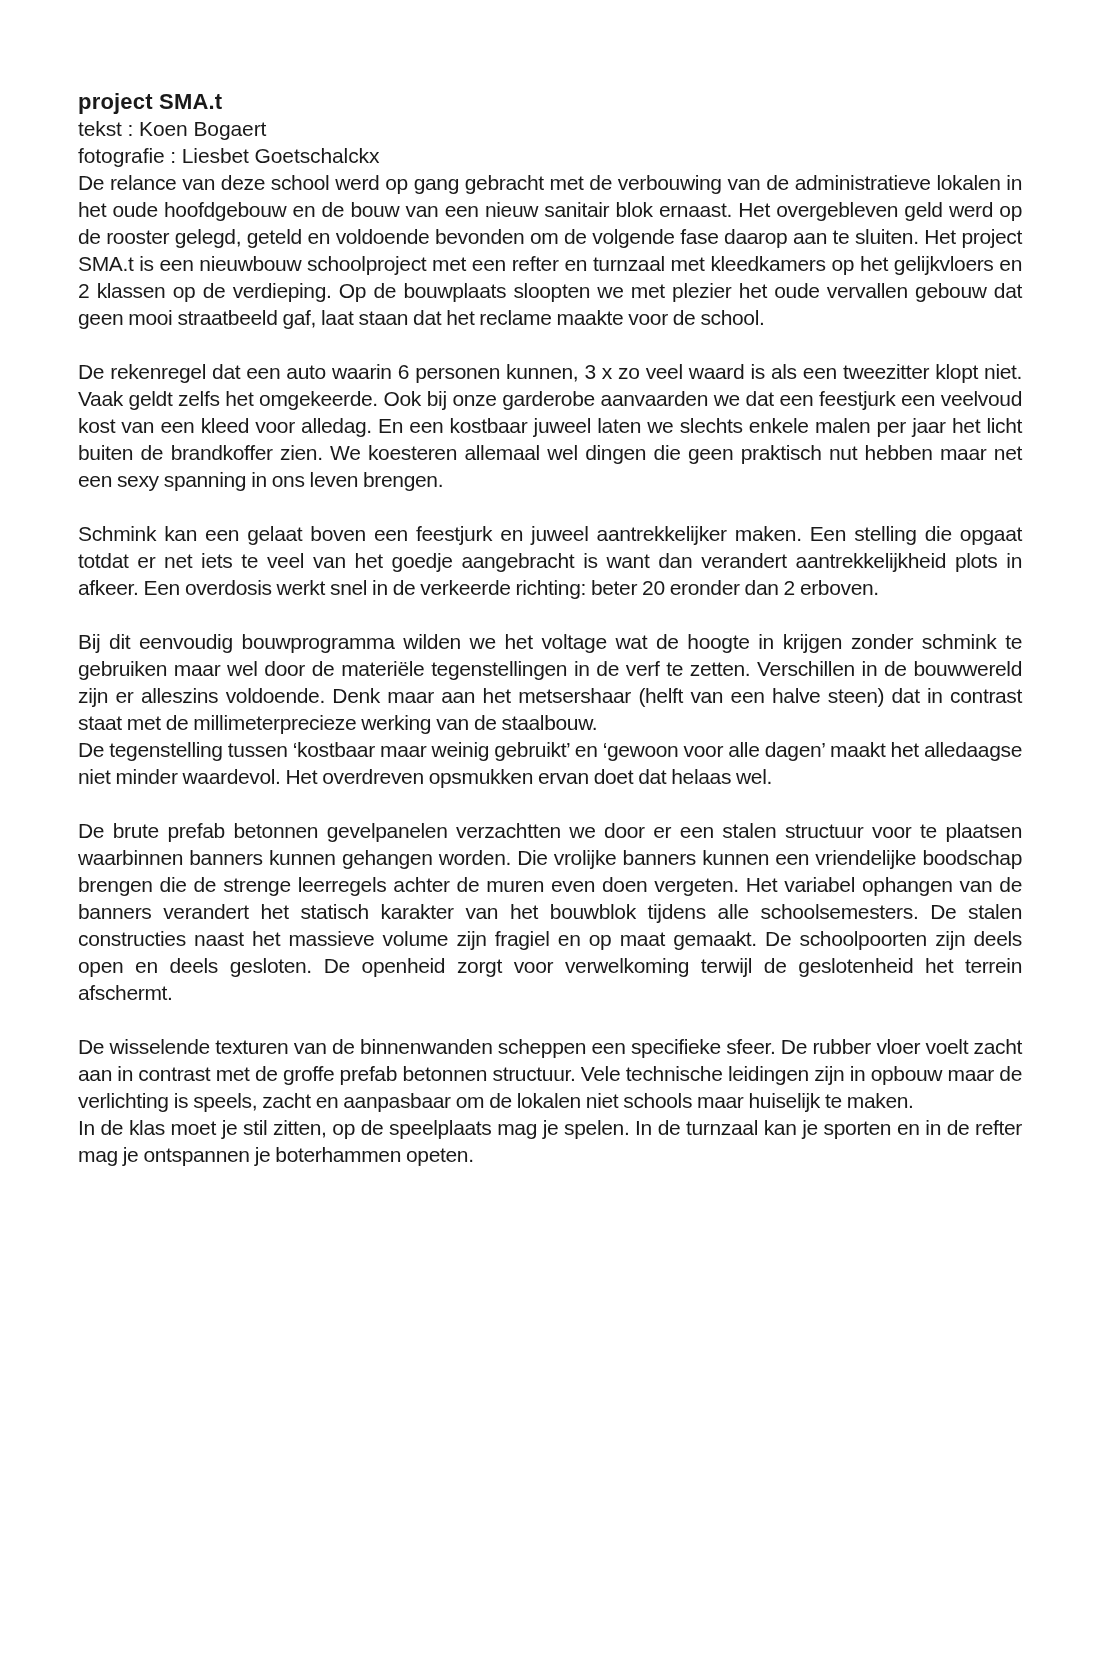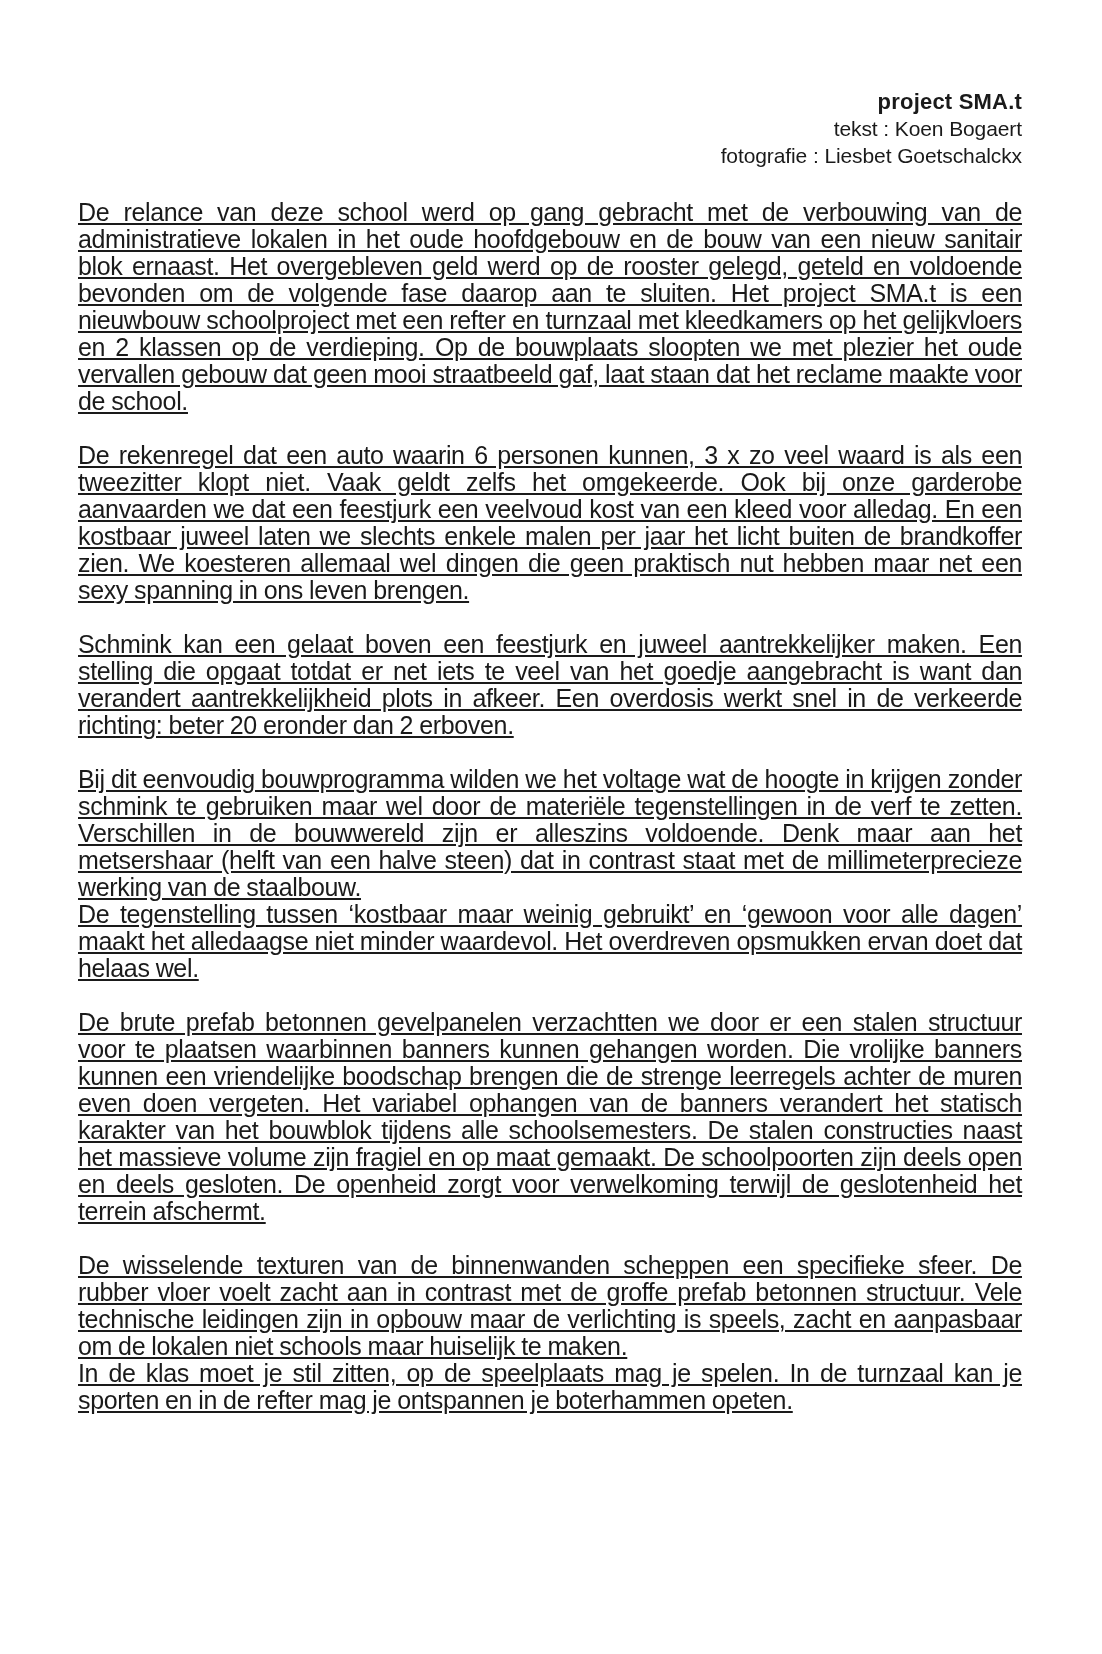--- a/index.html
+++ b/index.html
@@ -15,45 +15,42 @@
       color: #1a1a1a;
       font-family: "Liberation Sans", "DejaVu Sans", sans-serif;
     }
     .page {
       position: absolute;
       left: 78px;
       top: 88px;
       width: 944px;
     }
     .header {
-      margin-bottom: 30px;
-      text-align: right;
     }
     .title {
       font-size: 22px;
       font-weight: bold;
       line-height: 27px;
       margin: 0;
       letter-spacing: 0.2px;
     }
     .meta {
       font-size: 21px;
       line-height: 27px;
       margin: 0;
       font-weight: normal;
       letter-spacing: -0.1px;
     }
     .body-text {
-      font-size: 25px;
+      font-size: 21px;
       line-height: 27px;
       text-align: justify;
       letter-spacing: -0.35px;
       word-spacing: -0.5px;
       margin: 0;
-      text-decoration: underline;
     }
     .para {
       margin: 0;
     }
     .gap {
       height: 27px;
     }
   </style>
 </head>
 <body>

